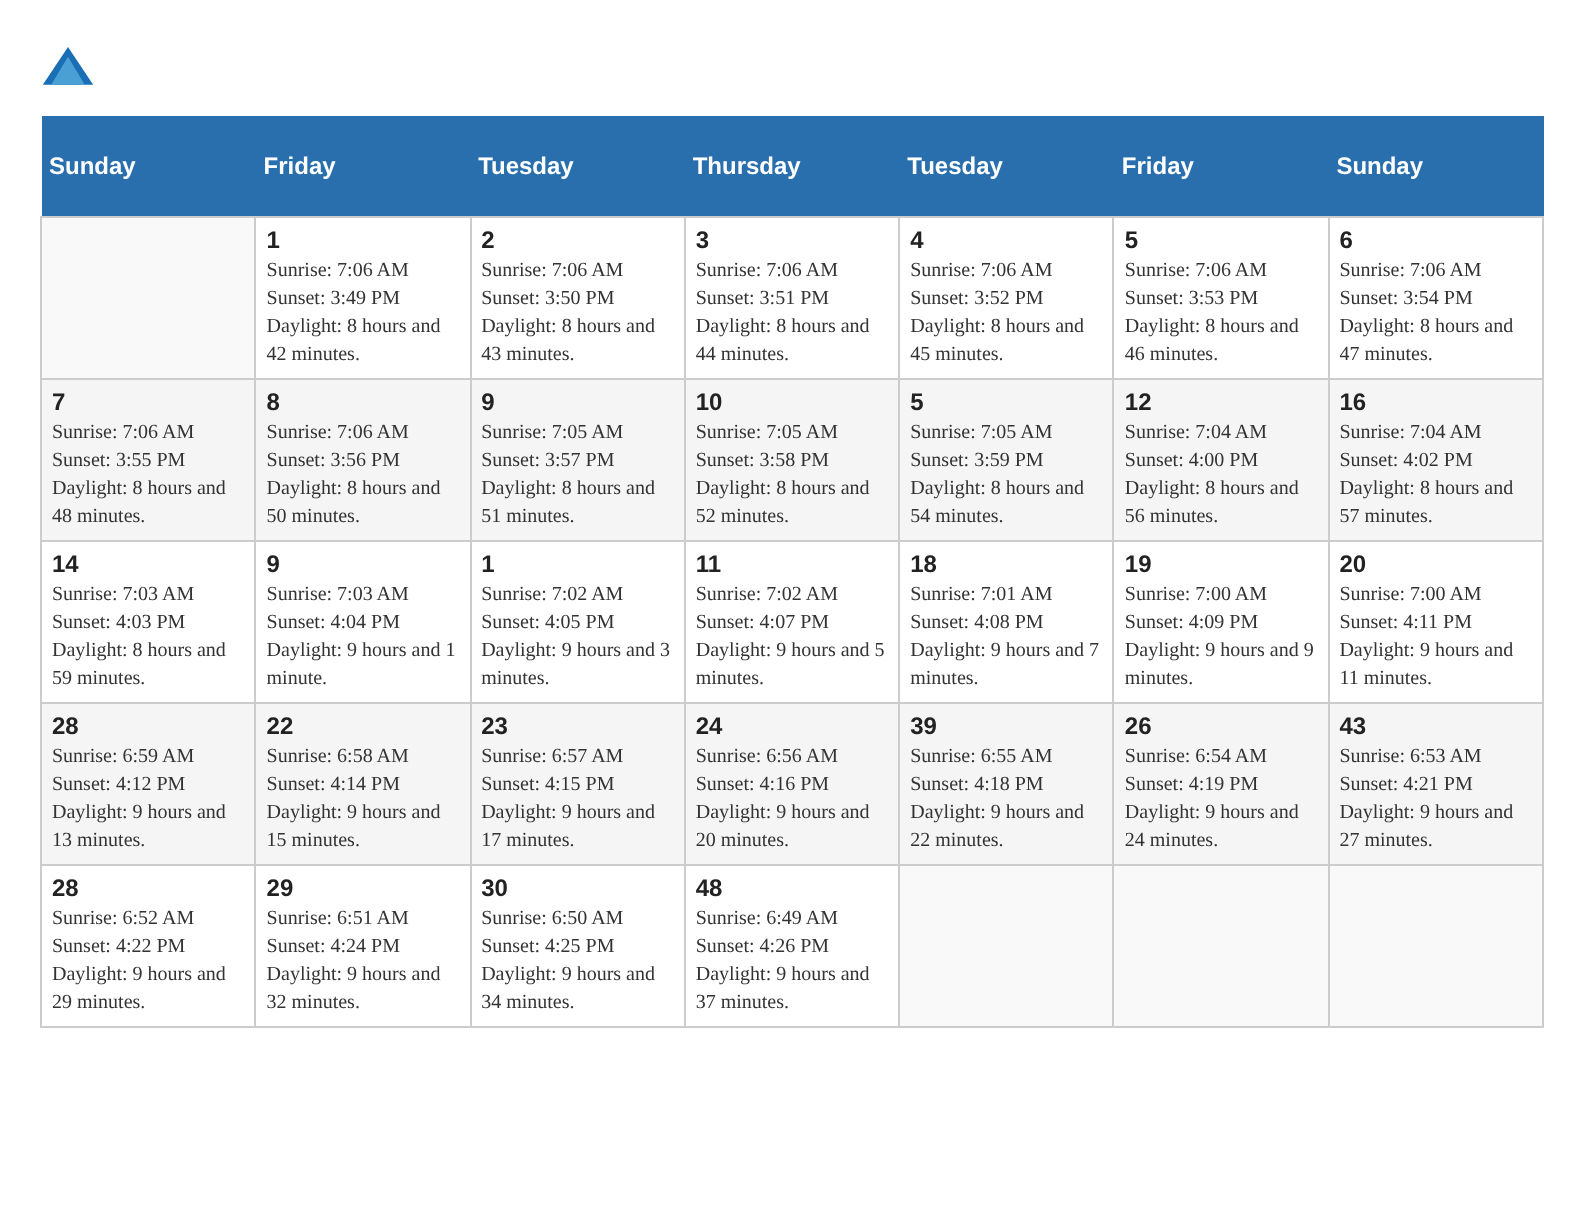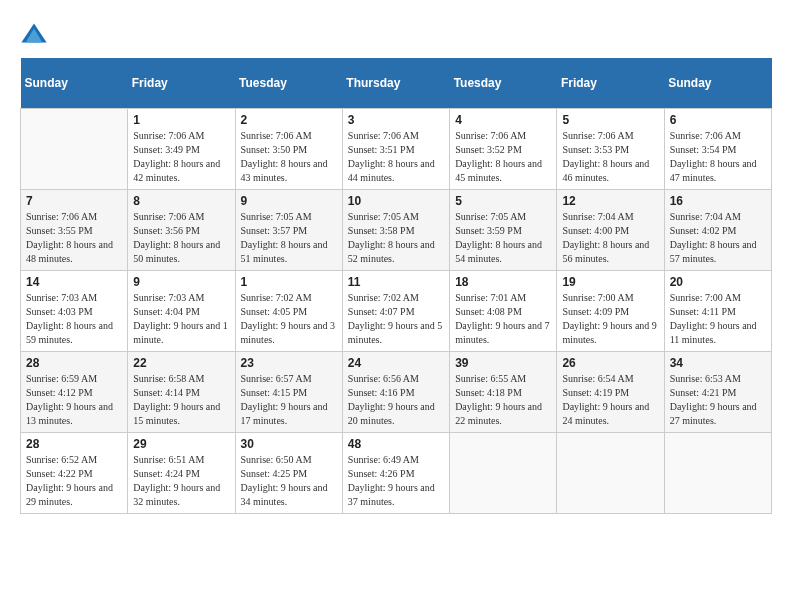--- a/index.html
+++ b/index.html
@@ -227,21 +227,21 @@
         </td>
         <td>
           <div class="day-num">39</div>
           <div class="day-info">Sunrise: 6:55 AM<br>Sunset: 4:18 PM<br>Daylight: 9 hours and 22 minutes.</div>
         </td>
         <td>
           <div class="day-num">26</div>
           <div class="day-info">Sunrise: 6:54 AM<br>Sunset: 4:19 PM<br>Daylight: 9 hours and 24 minutes.</div>
         </td>
         <td>
-          <div class="day-num">34</div>
+          <div class="day-num">43</div>
           <div class="day-info">Sunrise: 6:53 AM<br>Sunset: 4:21 PM<br>Daylight: 9 hours and 27 minutes.</div>
         </td>
       </tr>
       <tr>
         <td>
           <div class="day-num">28</div>
           <div class="day-info">Sunrise: 6:52 AM<br>Sunset: 4:22 PM<br>Daylight: 9 hours and 29 minutes.</div>
         </td>
         <td>
           <div class="day-num">29</div>

